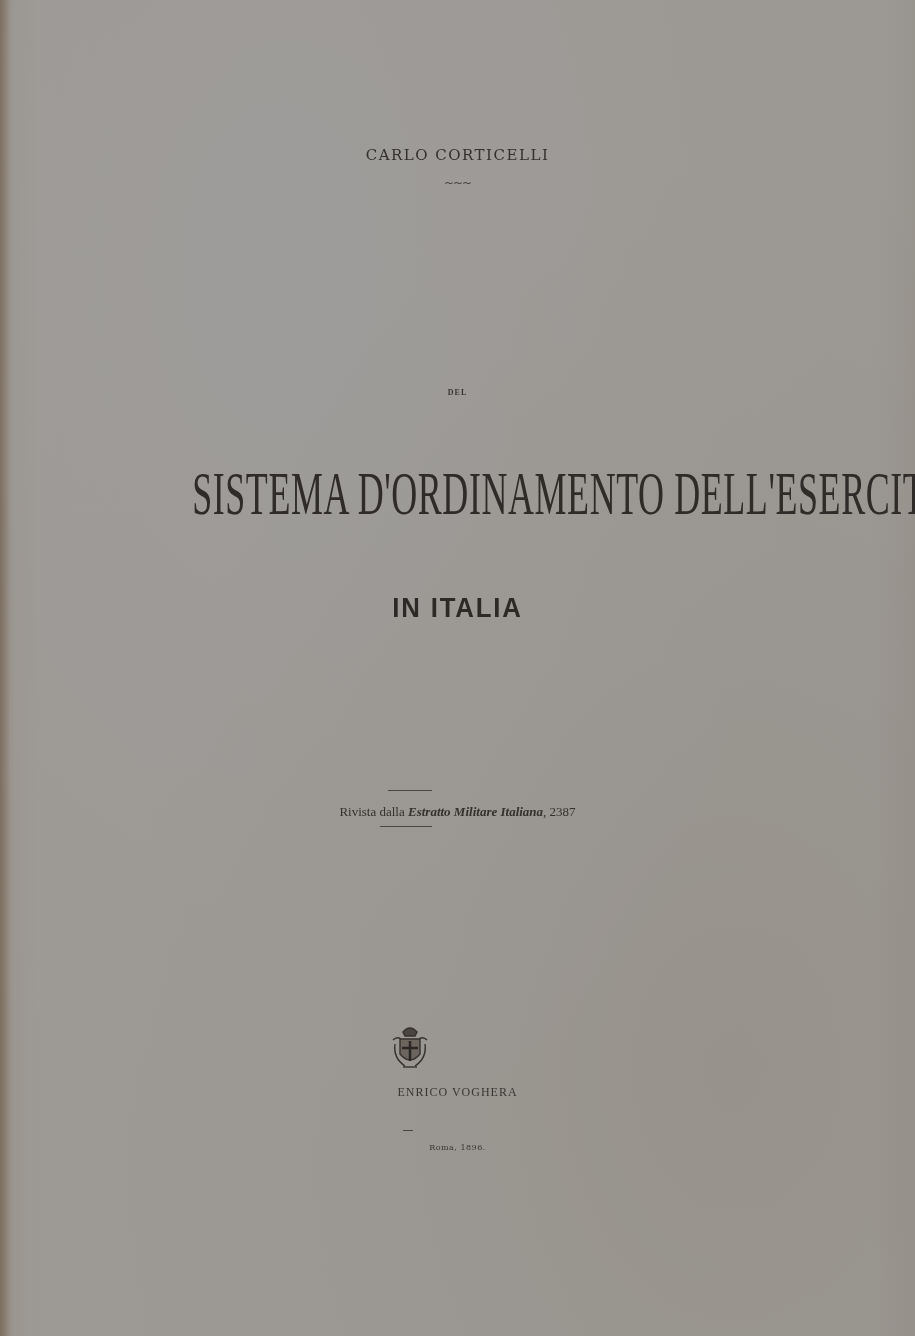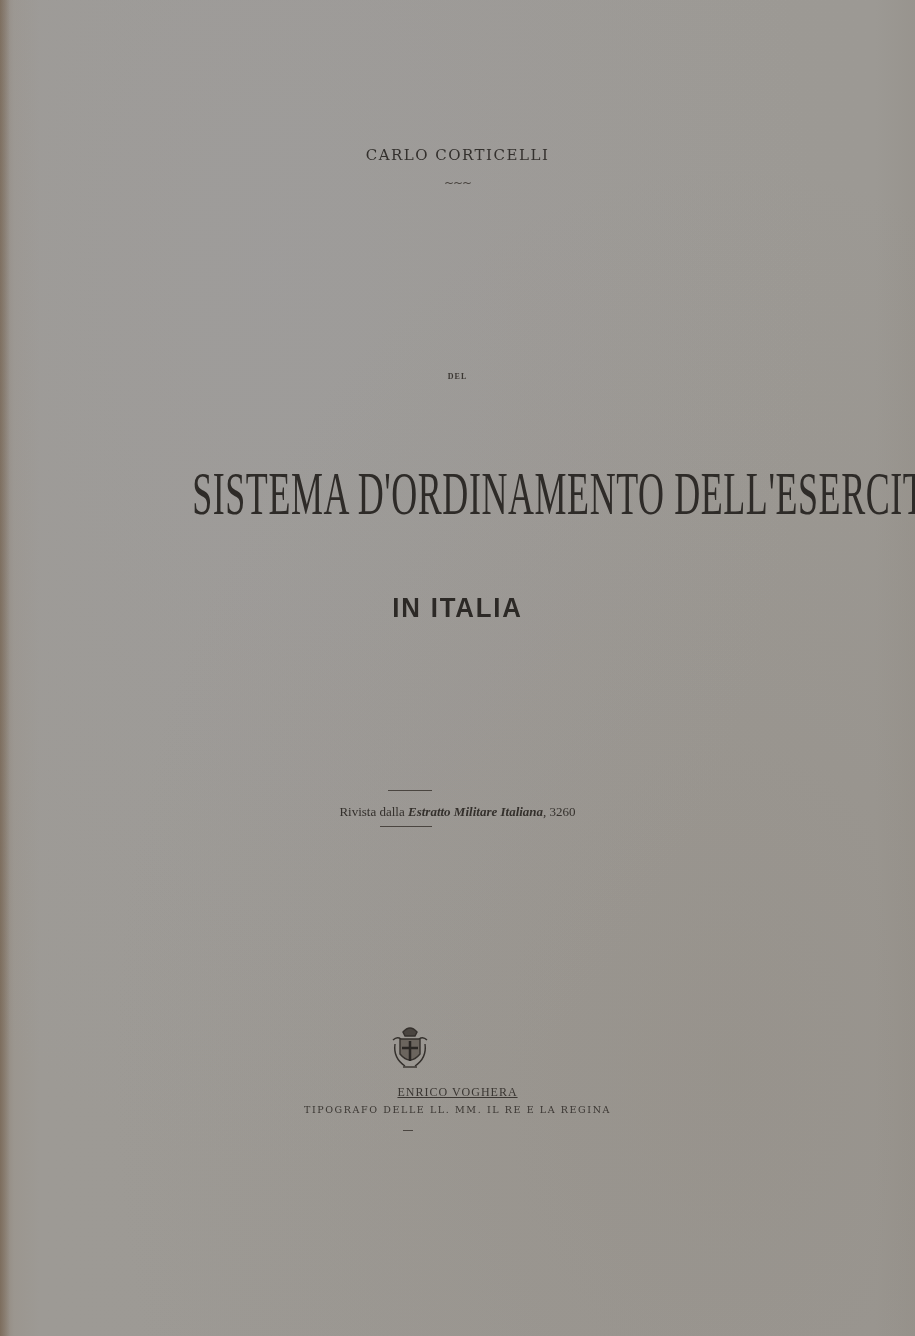--- a/index.html
+++ b/index.html
@@ -23,42 +23,42 @@
     .author {
       top: 146px; font-family: "DejaVu Serif", serif; font-size: 15px;
       letter-spacing: 1.5px; color: #33302d;
     }
     .flourish { top: 176px; font-family: "DejaVu Sans", sans-serif; font-size: 12px; color: #4a4540; letter-spacing: -1px; }
     .title1 {
       top: 300px; font-family: "Liberation Serif", serif; font-size: 42px;
       letter-spacing: 2px; color: #2e2b28;
     }
     .del {
-      top: 372px; font-family: "Liberation Serif", serif; font-size: 8px;
+      top: 388px; font-family: "Liberation Serif", serif; font-size: 8px;
       font-weight: bold; letter-spacing: 1px; color: #3a3632;
     }
     .title2 {
       top: 462px; font-family: "Liberation Serif", serif; font-size: 62px;
       transform: scaleX(0.58); transform-origin: center top;
       letter-spacing: 1px; color: #2e2b28; line-height: 1; white-space: nowrap;
     }
     .title3 {
       top: 592px; font-family: "Liberation Sans", sans-serif; font-size: 28px;
       font-weight: bold; letter-spacing: 2px; color: #2c2926;
       transform: scaleX(0.92); transform-origin: center top;
     }
     .rule { position: absolute; height: 1px; background: #4a4540; }
     .extract {
       top: 804px; font-family: "Liberation Serif", serif; font-size: 13px; color: #34302c;
     }
     .extract i { font-style: italic; font-weight: bold; }
     .emblem { position: absolute; left: 385px; top: 1022px; width: 50px; height: 50px; }
     .publisher {
       top: 1085px; font-family: "Liberation Serif", serif; font-size: 12px;
-      letter-spacing: 1px; color: #3a3632; text-decoration: underline;
+      letter-spacing: 1px; color: #3a3632;
     }
     .printer {
       top: 1104px; font-family: "DejaVu Serif", serif; font-size: 9.5px;
       letter-spacing: 1.6px; color: #3a3632;
     }
     .place {
       top: 1143px; font-family: "DejaVu Serif", serif; font-size: 8px;
       letter-spacing: 0.5px; color: #3a3632;
     }
   </style>
@@ -71,32 +71,32 @@
   <div class="center author">CARLO CORTICELLI</div>
   <div class="center flourish">~~~</div>
 
   <div class="center del">DEL</div>
   <div class="center title2">SISTEMA D'ORDINAMENTO DELL'ESERCITO</div>
   <div class="center title3">IN ITALIA</div>
 
   <div class="rule" style="left:388px; top:790px; width:44px;"></div>
   <div class="center extract">
     <span>Rivista dalla</span>
-    <i>Estratto Militare Italiana</i><span>, 3260</span>
+    <i>Estratto Militare Italiana</i><span>, 2387</span>
   </div>
   <div class="rule" style="left:380px; top:826px; width:52px;"></div>
 
   <svg class="emblem" viewBox="0 0 50 50">
     <g fill="none" stroke="#35312d" stroke-width="1.4">
       <path d="M18 10 Q25 2 32 10 L30 14 L20 14 Z" fill="#4a4540"></path>
       <path d="M8 18 Q12 14 16 17"></path>
       <path d="M42 18 Q38 14 34 17"></path>
       <path d="M15 17 L35 17 L35 32 Q25 44 15 32 Z" fill="#6b655e"></path>
       <path d="M25 19 L25 39 M17 26 L33 26" stroke="#2a2724" stroke-width="2.5"></path>
       <path d="M10 22 Q8 36 20 44 M40 22 Q42 36 30 44"></path>
       <path d="M18 45 L32 45"></path>
     </g>
   </svg>
 
   <div class="center publisher">ENRICO VOGHERA</div>
-  <div class="center printer">TIPOGRAFO DELLE LL. MM. IL RE E LA REGINA</div>
   <div class="rule" style="left:403px; top:1130px; width:10px;"></div>
+  <div class="center place">Roma, 1896.</div>
 </div>
 
 </body></html>

